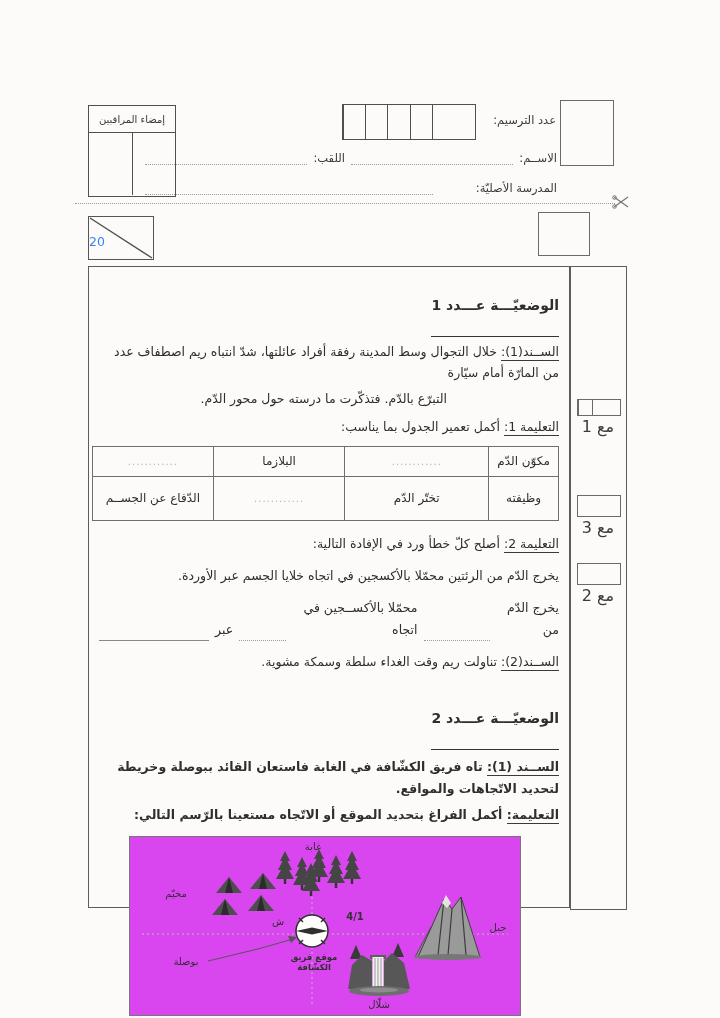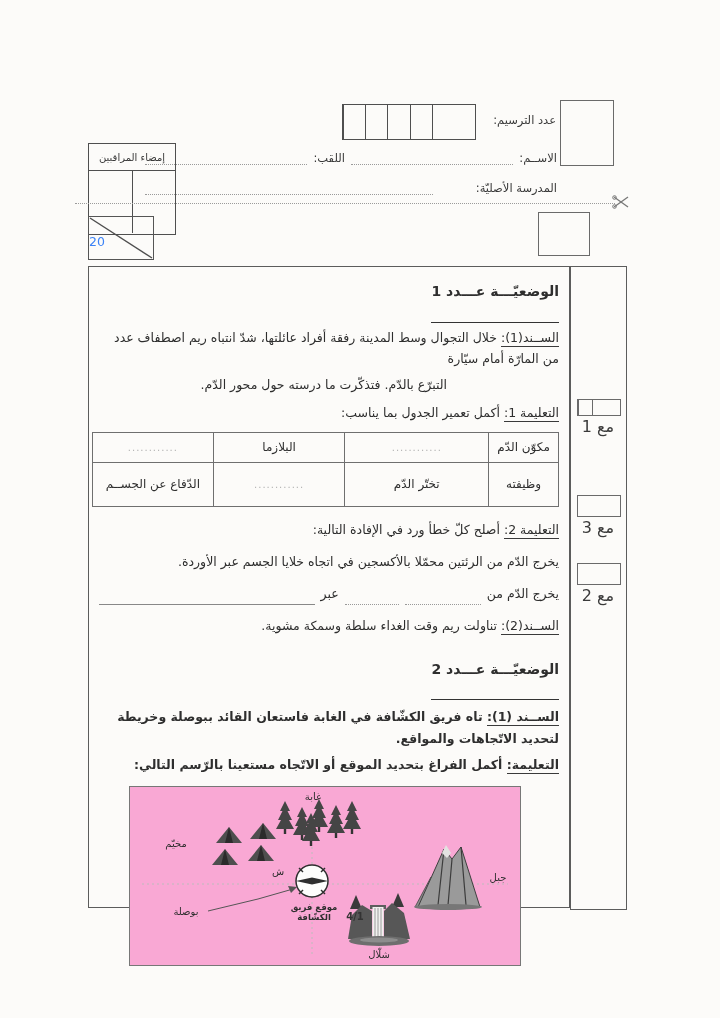--- a/index.html
+++ b/index.html
@@ -11,50 +11,50 @@
   .abs{position:absolute;}
   .rtl{direction:rtl;unicode-bidi:embed;text-align:right;}
   .box{border:1px solid #6a6a6a;background:transparent;}
   .lbl{font-size:11.5px;color:#3a3a3a;}
   .dotfill{border-bottom:1px dotted #9a9a9a;height:14px;flex:1;}
   
   .reg-grid{display:flex;border:1.4px solid #4f4f4f;}
   .reg-cell{flex:1;border-left:1.2px solid #4f4f4f;}
   .reg-cell:last-child{border-left:none;}
   .hdr-row{display:flex;align-items:flex-end;gap:6px;}
-  .sup-box{border:1.4px solid #4f4f4f;margin-top:38px;}
+  .sup-box{border:1.4px solid #4f4f4f;}
   .sup-top{height:26px;border-bottom:1.2px solid #4f4f4f;display:flex;align-items:center;justify-content:center;font-size:10px;color:#3a3a3a;}
   .sup-bottom{position:relative;height:62px;}
   .sup-divider{position:absolute;left:50%;top:0;bottom:0;width:1.2px;background:#4f4f4f;}
   .cutline{border-top:1.6px dotted #9b9b9b;height:0;}
   
   .score-box{border:1.4px solid #555;position:relative;}
   .score-num{position:absolute;left:0;top:17px;font-size:12.5px;color:#3b82f6;}
   
   .main-frame{border:1.2px solid #5c5c5c;padding:6px 10px;box-sizing:border-box;font-size:12.5px;line-height:1.75;}
-  .ex-title{display:inline-block;font-weight:700;font-size:14px;border-bottom:1.3px solid #333;padding-bottom:18px;margin-top:6px;}
+  .ex-title{display:inline-block;font-weight:700;font-size:14px;border-bottom:1.3px solid #333;padding-bottom:18px;margin-top:20px;}
   .u{border-bottom:1px solid #3a3a3a;padding-bottom:1px;}
   .para-line{margin-top:4px;}
   .indent2{padding-right:112px;}
   table.blood{border-collapse:collapse;width:467px;margin-top:8px;font-size:12px;}
   table.blood td{border:1.1px solid #6f6f6f;text-align:center;vertical-align:middle;padding:2px 4px;}
   .blank-dots{color:#b3b3b3;letter-spacing:1px;font-size:10px;}
   .gapline{display:flex;align-items:flex-end;margin-top:10px;gap:6px;}
   .gap-dotted{border-bottom:1px dotted #999;height:13px;}
   .gap-solid{border-bottom:1.1px solid #888;height:13px;flex:1;min-width:110px;}
   .boldline{font-weight:600;}
   
   .margin-col{border:1.2px solid #5c5c5c;}
   .crit-grid{display:flex;border:1.1px solid #6a6a6a;height:15px;}
   .crit-cell{flex:1;border-left:1px solid #6a6a6a;}
   .crit-cell:last-child{border-left:none;}
   .crit-box{border:1.1px solid #6a6a6a;height:20px;}
   .crit-lbl{font-size:16px;color:#3a3a3a;text-align:center;direction:rtl;}
   
-  .diagram{border:1.1px solid #777;position:relative;background:#f9a8d4;}
+  .diagram{border:1.1px solid #777;position:relative;background:#d946ef;}
   .dg-lbl{position:absolute;font-size:10px;color:#2f2f2f;direction:rtl;text-align:center;}
   .dg-lbl.small{font-size:8.5px;font-weight:700;line-height:1.25;}
   .footer-page{font-size:10px;font-weight:700;color:#333;text-align:center;}
 </style>
 </head>
 <body>
 
 <div class="page">
 
   <div class="abs box" style="left:560px;top:100px;width:52px;height:64px;"></div>
@@ -163,20 +163,21 @@
     <div class="para-line" style="margin-top:12px;">
       <span class="u">التعليمة 2:</span>
       <span>أصلح كلّ خطأ ورد في الإفادة التالية:</span>
     </div>
 
     <div class="para-line" style="margin-top:10px;">يخرج الدّم من الرئتين محمّلا بالأكسجين في اتجاه خلايا الجسم عبر الأوردة.</div>
 
     <div class="gapline">
       <span>يخرج الدّم من</span>
       <span class="gap-dotted" style="width:76px;"></span>
+      <span>محمّلا بالأكســجين في اتجاه</span>
       <span class="gap-dotted" style="width:54px;"></span>
       <span>عبر</span>
       <span class="gap-solid"></span>
     </div>
 
     <div class="para-line" style="margin-top:10px;">
       <span class="u">الســند(2):</span>
       <span>تناولت ريم وقت الغداء سلطة وسمكة مشوية.</span>
     </div>
 

